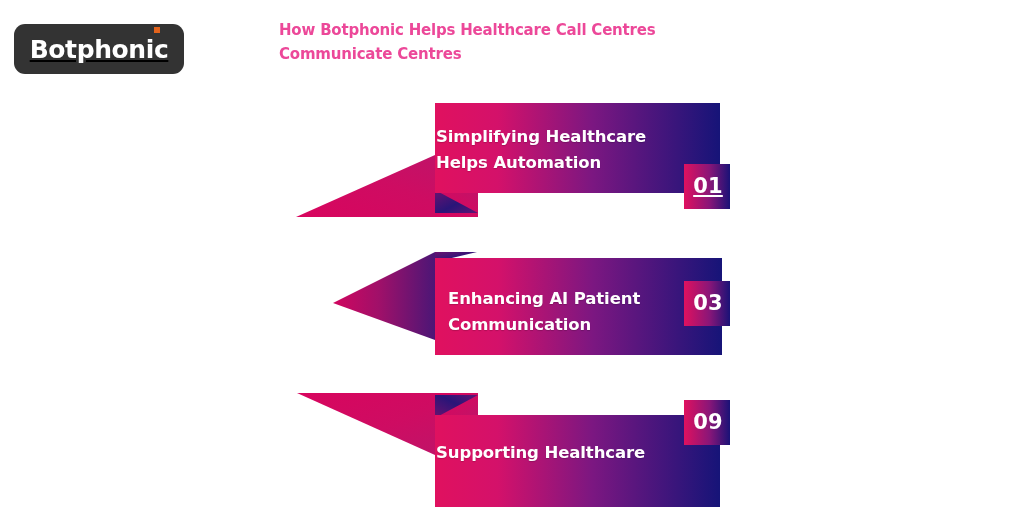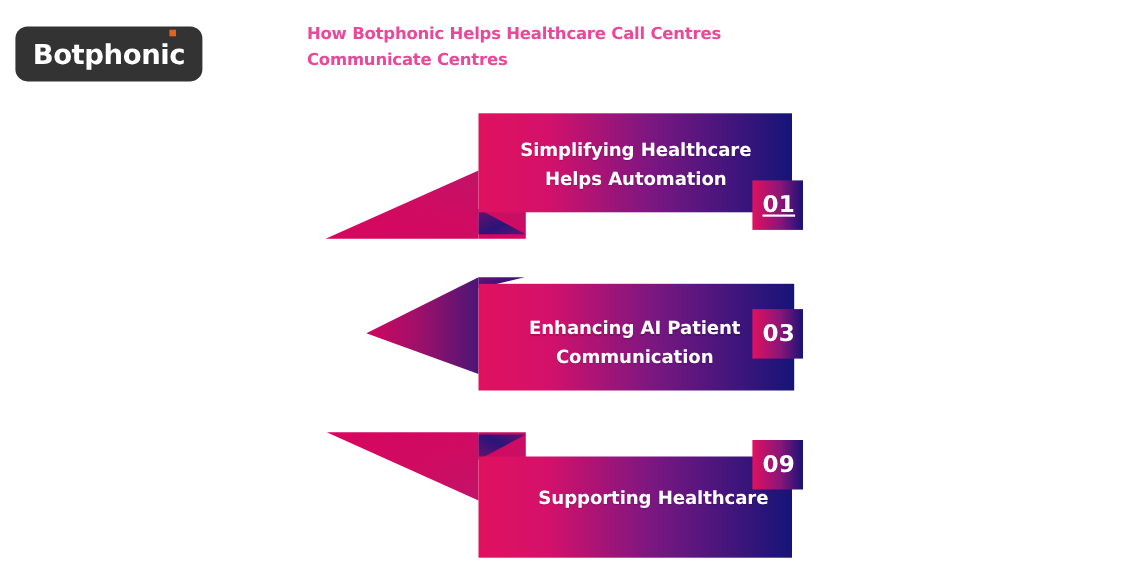--- a/index.html
+++ b/index.html
@@ -22,20 +22,21 @@
     position: absolute;
     left: 14px;
     top: 24px;
     width: 170px;
     height: 50px;
     background: #333333;
     border-radius: 11px;
     display: flex;
     align-items: center;
     justify-content: center;
+    text-decoration: underline;
   }
   .logo-text {
     position: relative;
     color: #ffffff;
     font-family: "DejaVu Sans", sans-serif;
     font-size: 25px;
     font-weight: bold;
     letter-spacing: -0.4px;
     line-height: 1;
   }
@@ -76,39 +77,38 @@
     left: 0;
     top: 0;
   }
   .banner-text {
     position: absolute;
     color: #ffffff;
     font-family: "DejaVu Sans", sans-serif;
     font-size: 16.5px;
     font-weight: bold;
     line-height: 1.58;
-    text-align: center;
     letter-spacing: -0.1px;
     text-shadow: 0 1px 1px rgba(0,0,0,0.18);
   }
   .badge-num {
     position: absolute;
     color: #ffffff;
     font-family: "DejaVu Sans", sans-serif;
     font-size: 21px;
     font-weight: bold;
     letter-spacing: 0.2px;
     text-align: center;
     width: 44px;
   }
 
   
   #b1-text { left: 436px; top: 124px; width: 284px; }
   #b2-text { left: 436px; top: 286px; width: 258px; margin-left: 12px; }
-  #b3-text { left: 436px; top: 440px; width: 284px; margin-left: 16px; }
+  #b3-text { left: 436px; top: 440px; width: 284px; }
 
   #b1-badge { left: 686px; top: 174px; text-decoration: underline; }
   #b2-badge { left: 686px; top: 291px; }
   #b3-badge { left: 686px; top: 410px; }
 </style>
 </head>
 <body>
 
 <div class="logo">
   <span class="logo-text">

